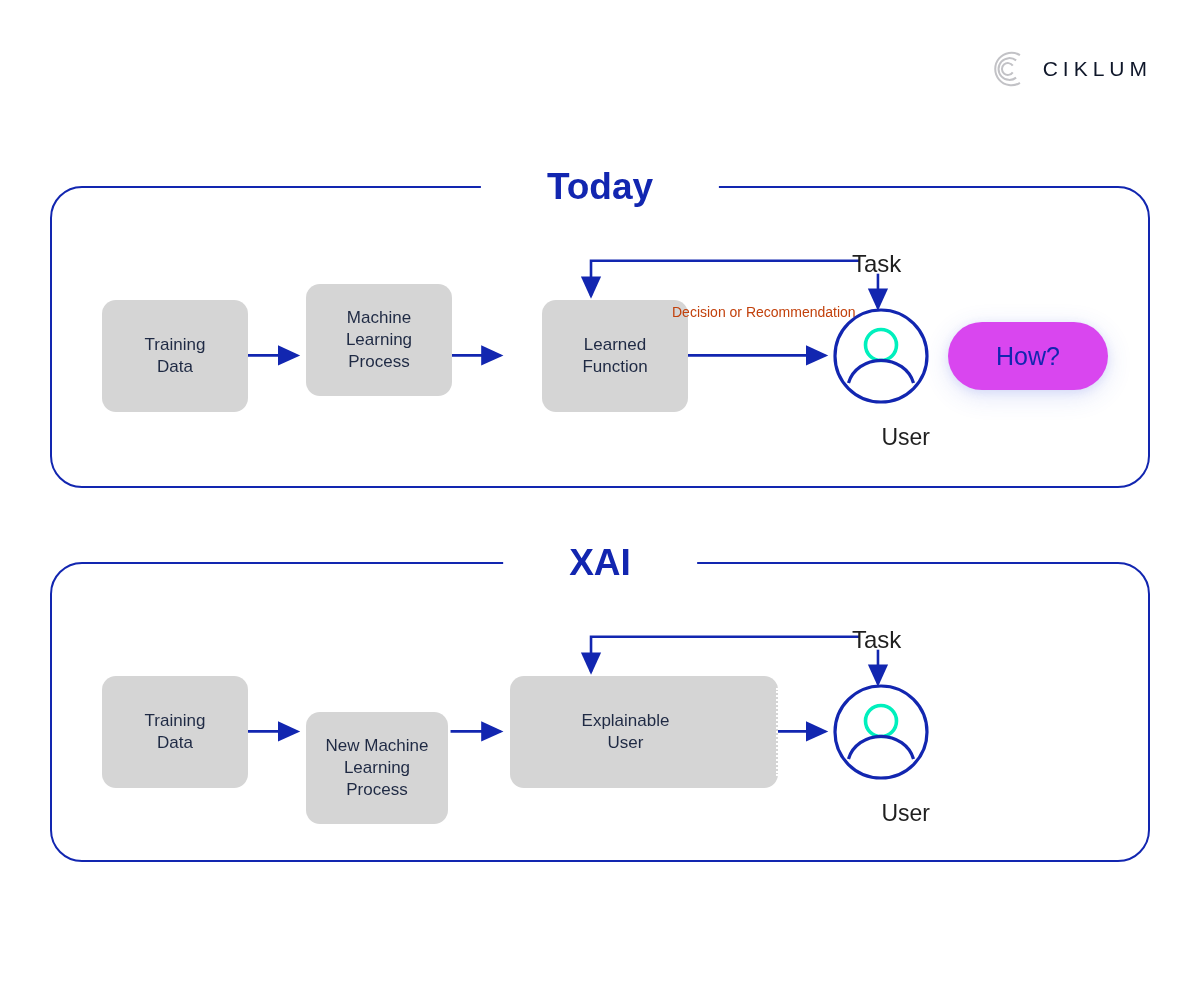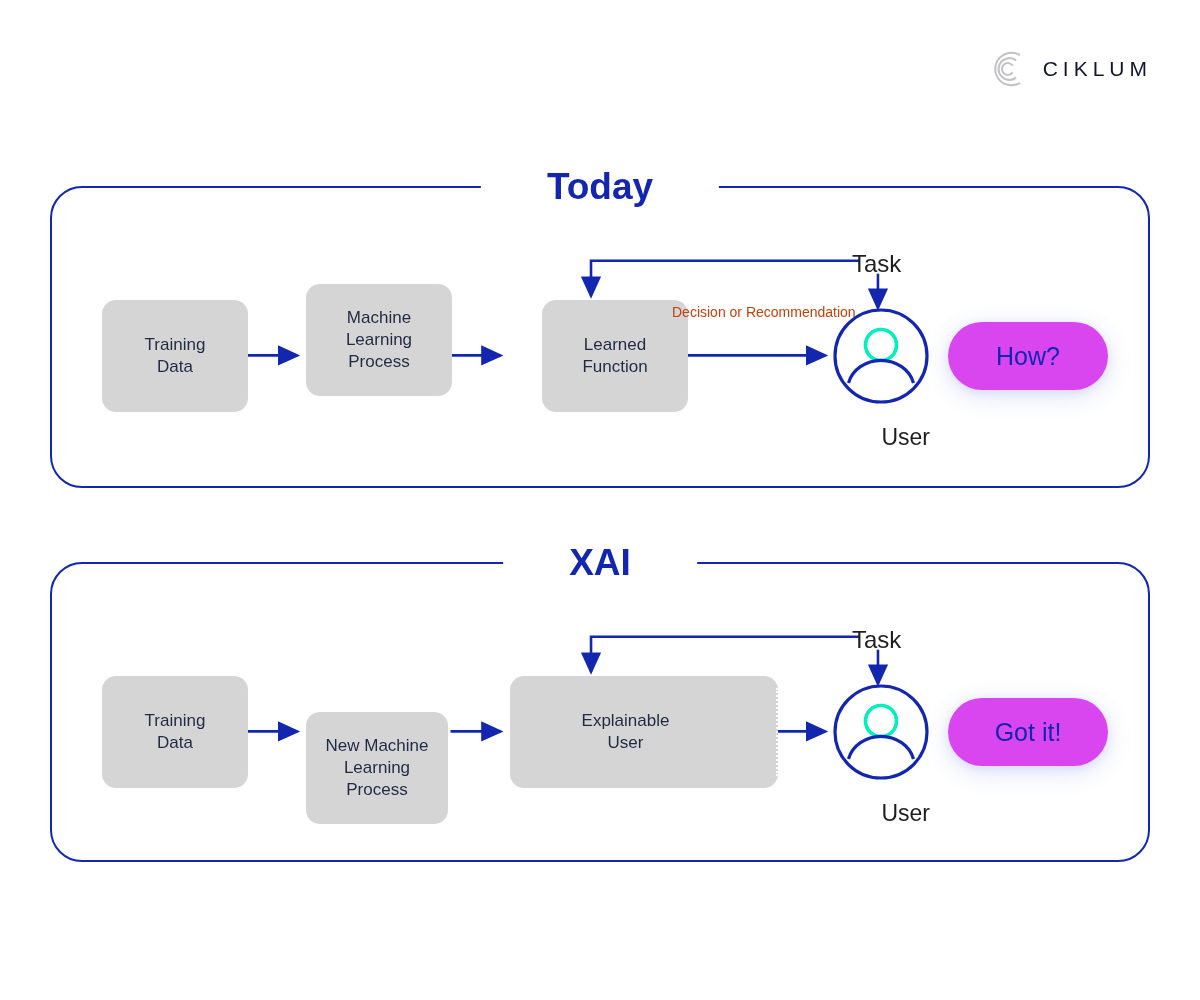--- a/index.html
+++ b/index.html
@@ -275,15 +275,14 @@
     <div class="task-label" style="left:800px; top:62px;">Task</div>
 
     <svg class="user-icon" style="left:780px; top:119px; width:98px; height:98px;" viewBox="0 0 98 98">
       <circle cx="49" cy="49" r="46" fill="none" stroke="#1226b0" stroke-width="3.2"></circle>
       <circle cx="49" cy="38" r="15.5" fill="none" stroke="#00f0bd" stroke-width="3.6"></circle>
       <path d="M16.5 76 A33.5 30 0 0 1 81.5 76" fill="none" stroke="#1226b0" stroke-width="3.2"></path>
     </svg>
 
     <div class="user-label" style="left:780px; top:236px; width:98px;">User</div>
 
-    <div class="bubble" style="left:896px; top:134px; width:160px; height:68px;">Got it!</div>
   </div>
 </div>
 
 </body></html>

